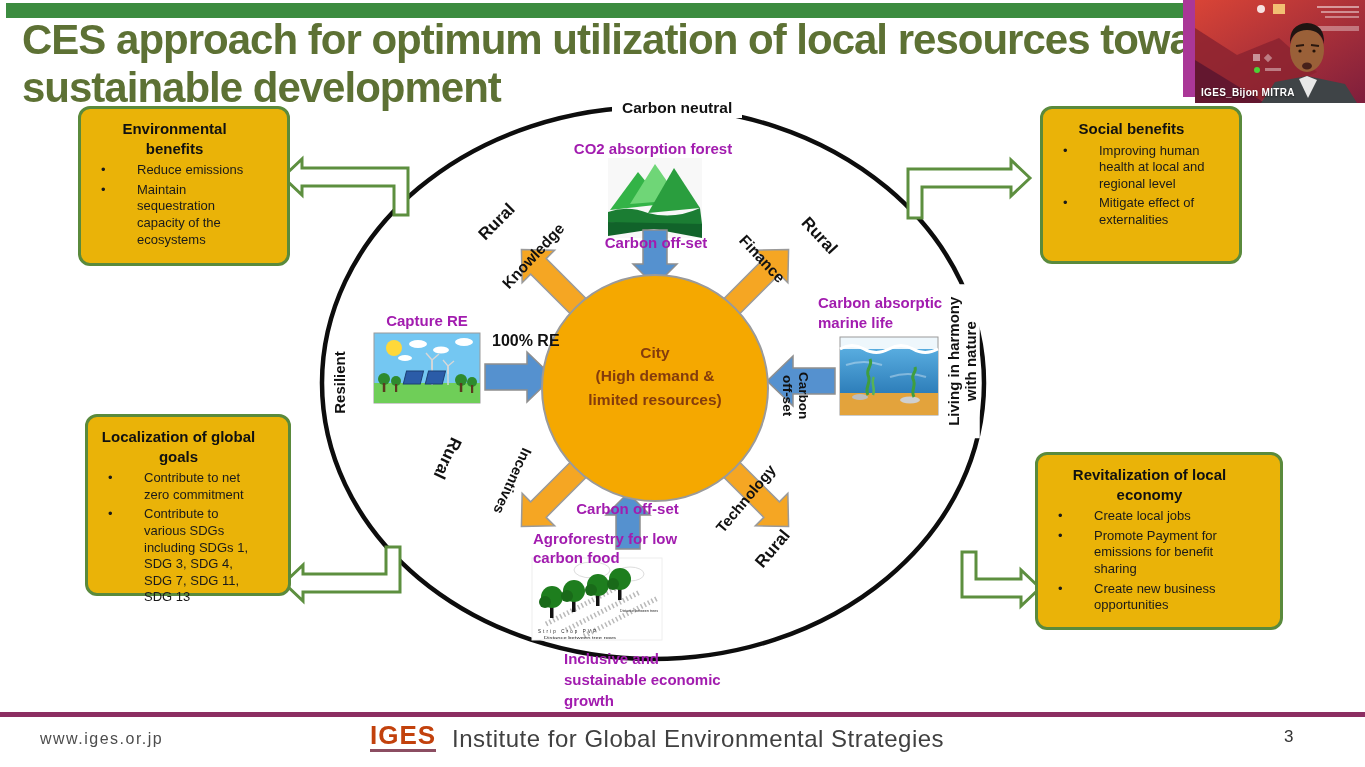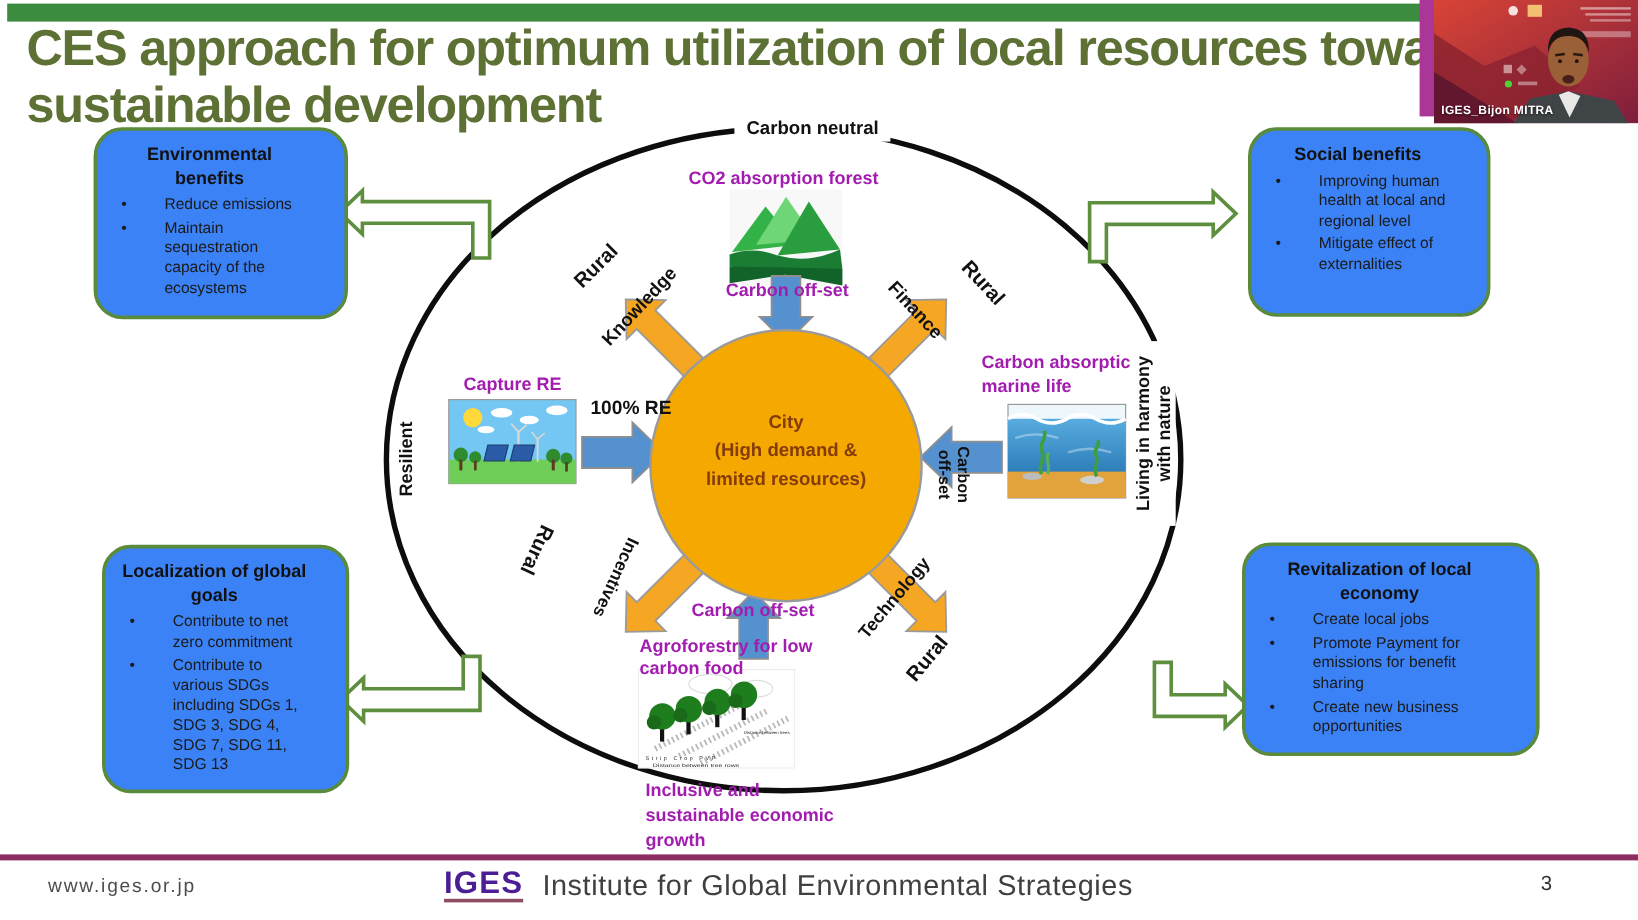--- a/index.html
+++ b/index.html
@@ -3,21 +3,21 @@
 <meta charset="utf-8">
 <style>
   html,body{margin:0;padding:0;width:1365px;height:767px;background:#fff;overflow:hidden;
     font-family:"Liberation Sans","DejaVu Sans",sans-serif;}
   .abs{position:absolute;}
   
   #topbar{left:6px;top:3px;width:1184px;height:15px;background:#3c8c40;}
   #title{left:22px;top:16px;width:1330px;color:#5d7134;font-weight:700;font-size:42px;
     line-height:1.14;letter-spacing:-1px;}
   
-  .corner-box{border:3px solid #5a8a3c;border-radius:24px;background:#3b82f6;
+  .corner-box{border:3px solid #5a8a3c;border-radius:12px;background:#eab308;
     box-sizing:border-box;padding:8px 29px 6px 10px;z-index:5;}
   .box-title{font-weight:700;font-size:15px;line-height:1.3;text-align:center;margin:2px auto 4px;color:#111;}
   .box-list{margin:2px 0 0;padding:0;list-style:none;}
   .box-list li{position:relative;padding-left:46px;font-size:13px;line-height:1.28;
     margin-bottom:3px;color:#1a1a1a;}
   .box-list li::before{content:"\2022";position:absolute;left:10px;top:0;}
   
   .lbl{position:absolute;color:#111;font-weight:600;white-space:nowrap;z-index:4;}
   .lblw{position:absolute;color:#a21caf;font-weight:600;z-index:4;}
   .rot{position:absolute;text-align:center;color:#111;font-weight:600;z-index:4;}
@@ -25,21 +25,21 @@
   #city-text{text-align:center;color:#843c0c;font-weight:700;font-size:15.5px;line-height:1.5;z-index:4;}
   #diagram-svg{left:0;top:0;z-index:2;pointer-events:none;}
   
   #webcam{right:0;top:0;width:170px;height:103px;z-index:20;overflow:hidden;}
   #webcam-label{position:absolute;left:6px;bottom:5px;color:#fff;font-size:10px;font-weight:700;
     text-shadow:0 1px 2px rgba(0,0,0,.6);letter-spacing:.3px;}
   #magenta-strip{left:1183px;top:0;width:12px;height:97px;background:#aa3797;z-index:19;}
   
   #footer-line{left:0;top:712px;width:1365px;height:5px;background:#8c2e62;z-index:6;}
   #footer-url{left:40px;top:730px;font-size:16px;color:#4d4d4d;letter-spacing:1.5px;z-index:6;}
-  #footer-logo{left:370px;top:722px;font-size:26px;font-weight:700;color:#4c1d95;letter-spacing:1px;
+  #footer-logo{left:370px;top:722px;font-size:26px;font-weight:700;color:#c2410c;letter-spacing:1px;
     border-bottom:3px solid #8c4e62;line-height:1.05;z-index:6;}
   #footer-org{left:452px;top:725px;font-size:24px;color:#404040;letter-spacing:.5px;z-index:6;}
   #footer-page{left:1284px;top:727px;font-size:17px;color:#333;z-index:6;}
 </style>
 </head>
 <body>
 
 <div>
 
   <div class="abs" id="topbar"></div>
@@ -179,21 +179,21 @@
   <div class="rot whitebg" style="left:885px;top:344px;width:154px;font-size:15px;font-weight:700;line-height:1.15;transform:rotate(-90deg);">Living in harmony with nature</div>
 
   <div class="lbl" style="left:492px;top:332px;font-size:16px;">100% RE</div>
   <div class="lblw" style="left:374px;top:312px;width:106px;text-align:center;font-size:15px;">Capture RE</div>
 
   <div class="lblw" style="left:818px;top:293px;width:135px;font-size:15px;line-height:1.3;">Carbon absorptic marine life</div>
   <div class="rot" style="left:760px;top:380px;width:70px;font-size:13.5px;line-height:1.15;transform:rotate(90deg);">Carbon off-set</div>
 
   <div class="lblw" style="left:560px;top:500px;width:135px;text-align:center;font-size:15px;">Carbon off-set</div>
   <div class="lblw" style="left:533px;top:530px;width:158px;font-size:15px;line-height:1.25;">Agroforestry for low carbon food</div>
-  <div class="lblw" style="left:538px;top:648px;width:178px;font-size:15px;font-weight:700;line-height:1.4;">Inclusive and sustainable economic growth</div>
+  <div class="lblw" style="left:564px;top:648px;width:178px;font-size:15px;font-weight:700;line-height:1.4;">Inclusive and sustainable economic growth</div>
 
   <div class="abs" id="city-text" style="left:545px;top:341px;width:220px;">
     <div>City</div>
     <div>(High demand &amp;</div>
     <div>limited resources)</div>
   </div>
 
   <div class="abs corner-box" style="left:78px;top:106px;width:212px;height:160px;">
     <div class="box-title" style="max-width:150px;">Environmental benefits</div>
     <ul class="box-list">
@@ -203,21 +203,21 @@
   </div>
 
   <div class="abs corner-box" style="left:1040px;top:106px;width:202px;height:158px;">
     <div class="box-title">Social benefits</div>
     <ul class="box-list">
       <li>Improving human health at local and regional level</li>
       <li>Mitigate effect of externalities</li>
     </ul>
   </div>
 
-  <div class="abs corner-box" style="left:85px;top:454px;width:206px;height:207px;">
+  <div class="abs corner-box" style="left:85px;top:414px;width:206px;height:182px;">
     <div class="box-title" style="max-width:170px;">Localization of global goals</div>
     <ul class="box-list">
       <li>Contribute to net zero commitment</li>
       <li>Contribute to various SDGs including SDGs 1, SDG 3, SDG 4, SDG 7, SDG 11, SDG 13</li>
     </ul>
   </div>
 
   <div class="abs corner-box" style="left:1035px;top:452px;width:248px;height:178px;">
     <div class="box-title" style="max-width:170px;">Revitalization of local economy</div>
     <ul class="box-list">

